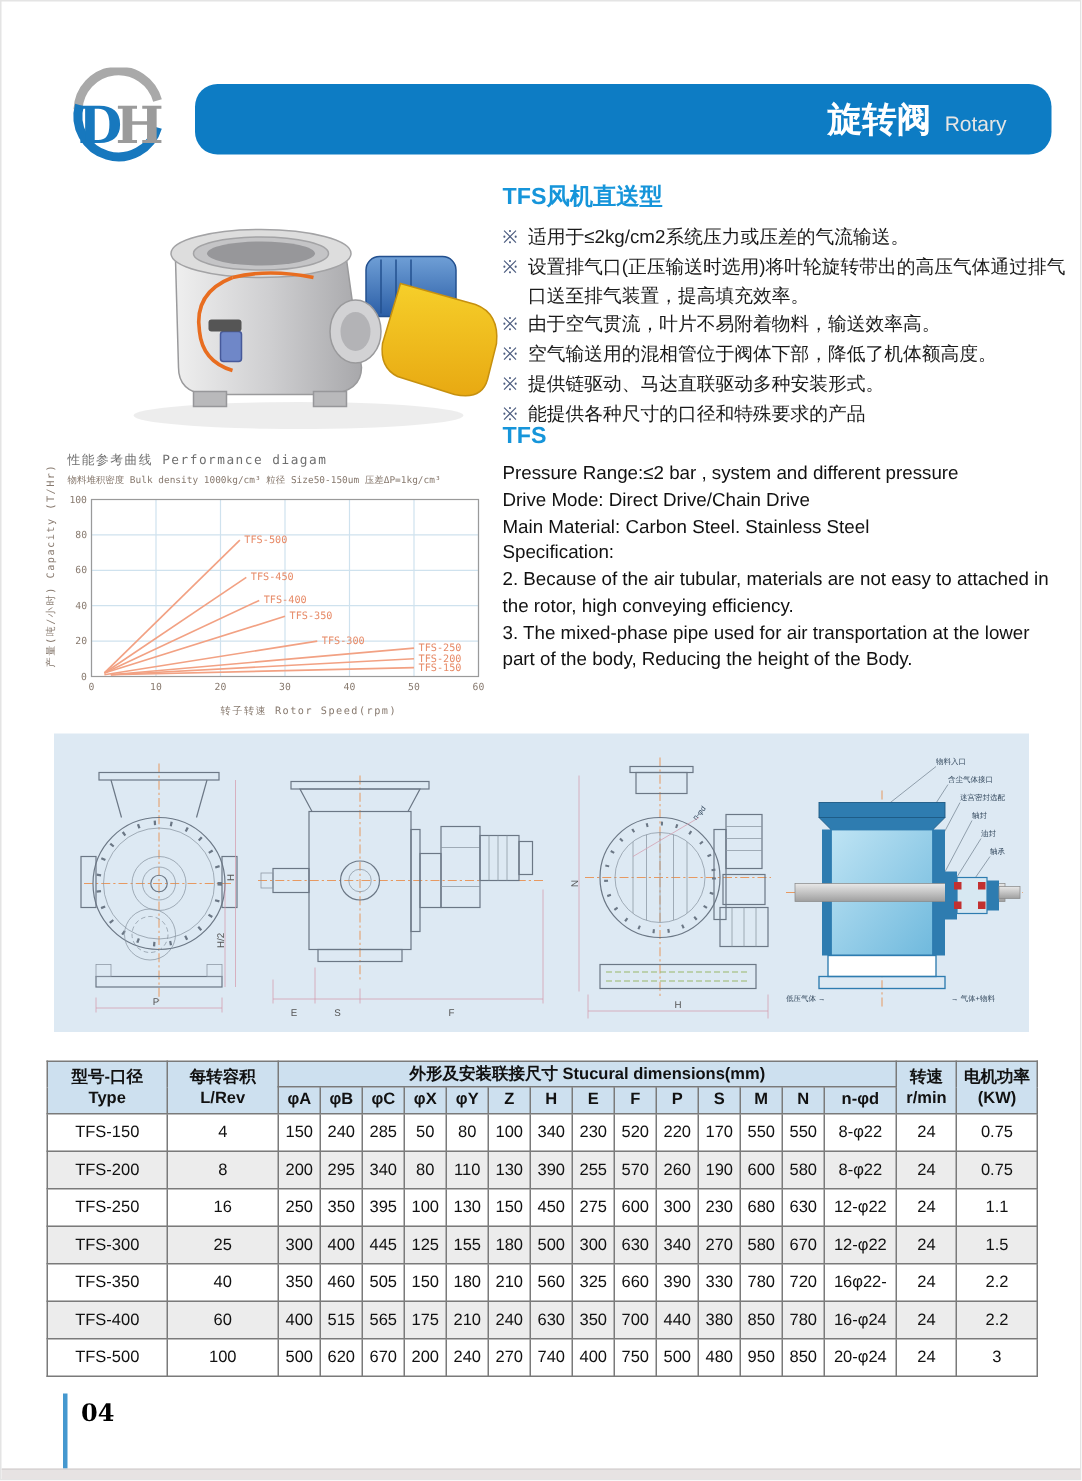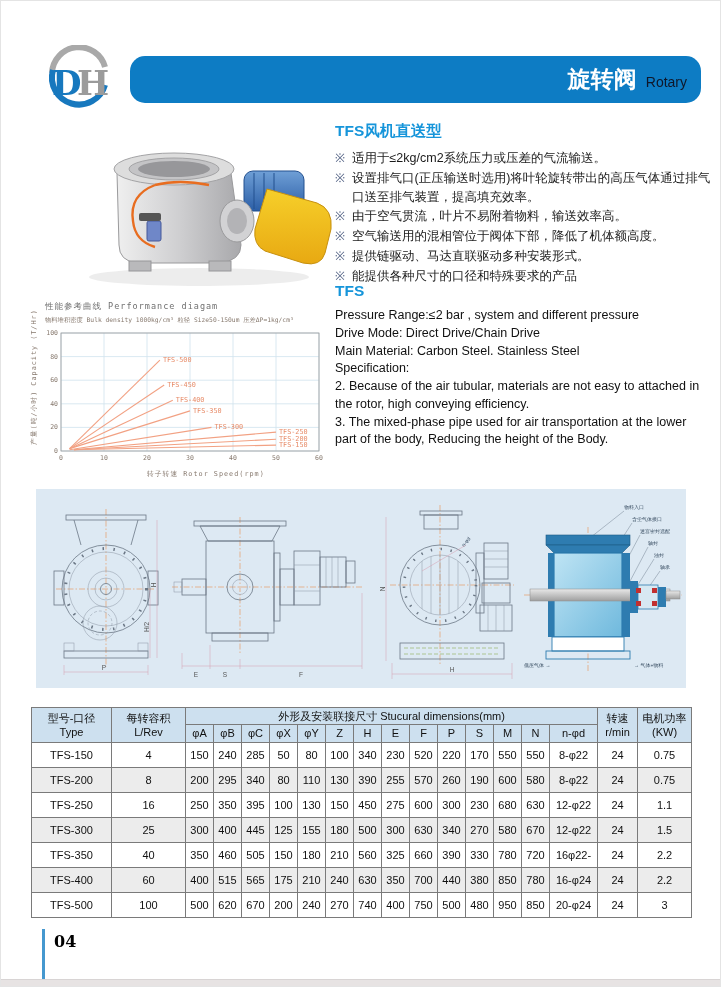--- a/index.html
+++ b/index.html
@@ -8,23 +8,23 @@
         box-sizing:border-box;overflow:hidden;}
   .footer-edge{position:absolute;left:0;right:0;bottom:0;height:6px;background:#e7e3e3;border-top:1px solid #d8d4d4;}
 
   
   .logo{position:absolute;left:40px;top:44px;width:76px;height:66px;}
   .logo text{font-family:"DejaVu Serif","Liberation Serif",serif;font-weight:bold;font-size:34px;}
   .logo .ld{fill:#1778be;} .logo .lh{fill:#9b9b9b;}
   .arc-gray{fill:none;stroke:#a9a9a9;stroke-width:6;}
   .arc-blue{fill:none;stroke:#1778be;stroke-width:6;}
   .banner{position:absolute;left:129px;top:55px;width:571px;height:47px;border-radius:15px;
-          display:flex;align-items:baseline;justify-content:flex-end;padding-right:14px;box-sizing:border-box;}
+          display:flex;align-items:baseline;justify-content:flex-end;padding-right:30px;box-sizing:border-box;}
   .banner .zh{color:#fff;font-size:23px;font-weight:bold;line-height:47px;}
-  .banner .en{color:#0f172a;font-size:14px;margin-left:9px;}
+  .banner .en{color:#e5e5e5;font-size:14px;margin-left:9px;}
 
   
   .cn-section{position:absolute;left:334px;top:120px;width:376px;}
   .sec-title{font-size:15.5px;font-weight:bold;color:#1695da;margin-bottom:7px;}
   .bullet{display:flex;font-size:12.5px;line-height:1.5;color:#1a1a1a;margin-bottom:1px;}
   .bullet .marker{width:17px;flex:none;color:#4d5d80;font-size:12px;}
   .bullet .btext{flex:1;}
   .en-section{position:absolute;left:334px;top:281px;width:376px;}
   .en-line{font-size:12.5px;line-height:1.42;color:#111;}
 
@@ -52,21 +52,21 @@
   .dim{stroke:#d49cae;stroke-width:0.5;fill:none;}
   .dimtext{font-size:6.5px;fill:#555;font-family:"Liberation Sans",sans-serif;}
   .tinytext{font-size:5px;fill:#34495e;font-family:"Liberation Sans",sans-serif;}
   .callout{stroke:#5b6b7b;stroke-width:0.4;}
 
   
   .table-wrap{position:absolute;left:30px;top:706px;width:660px;}
   table{width:660px;border-collapse:collapse;table-layout:fixed;}
   th,td{border:1px solid #7a7a7a;text-align:center;padding:1px 0;}
   table{border:1.5px solid #444;}
-  thead th{background:#cde0ef;font-size:11px;font-weight:normal;color:#111;line-height:1.3;}
+  thead th{background:#cde0ef;font-size:11px;font-weight:bold;color:#111;line-height:1.3;}
   tbody td{font-size:11px;height:22px;color:#111;}
   tbody tr:nth-child(even){background:#ececec;}
 
   
   .pageno-bar{position:absolute;left:41px;top:928px;width:3px;height:55px;background:#4598cf;}
   .pageno{position:absolute;left:53px;top:931px;font-family:"DejaVu Serif","Liberation Serif",serif;
           font-weight:bold;font-size:16px;color:#000000;}
 </style>
 </head>
 <body>

